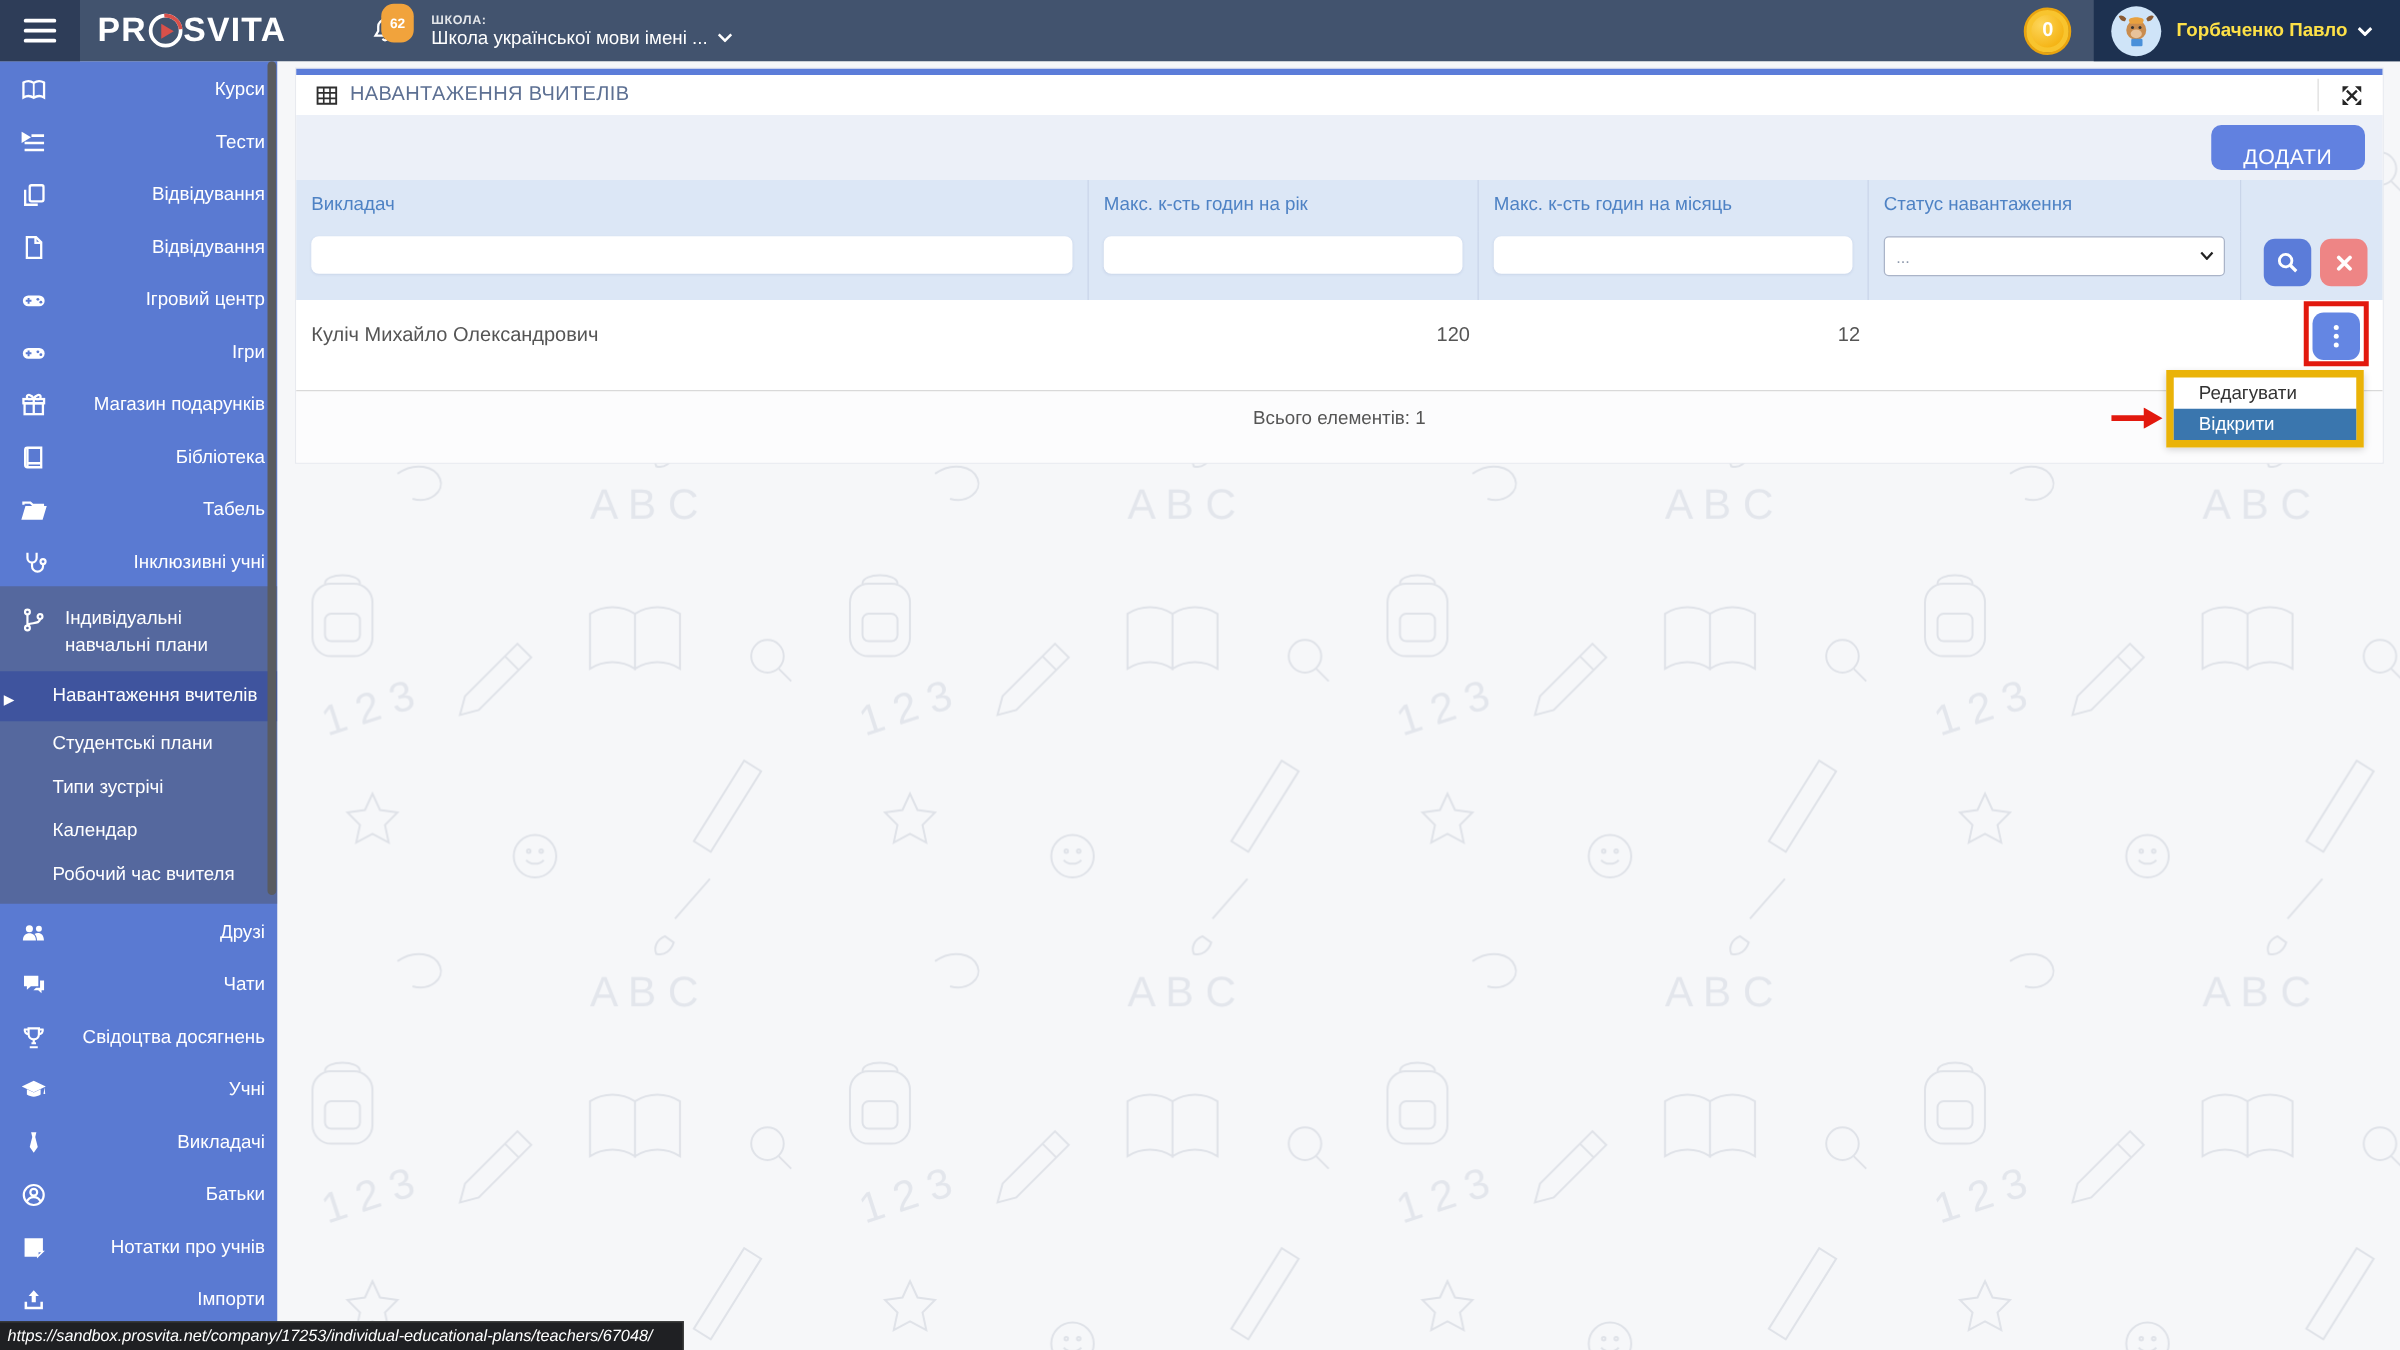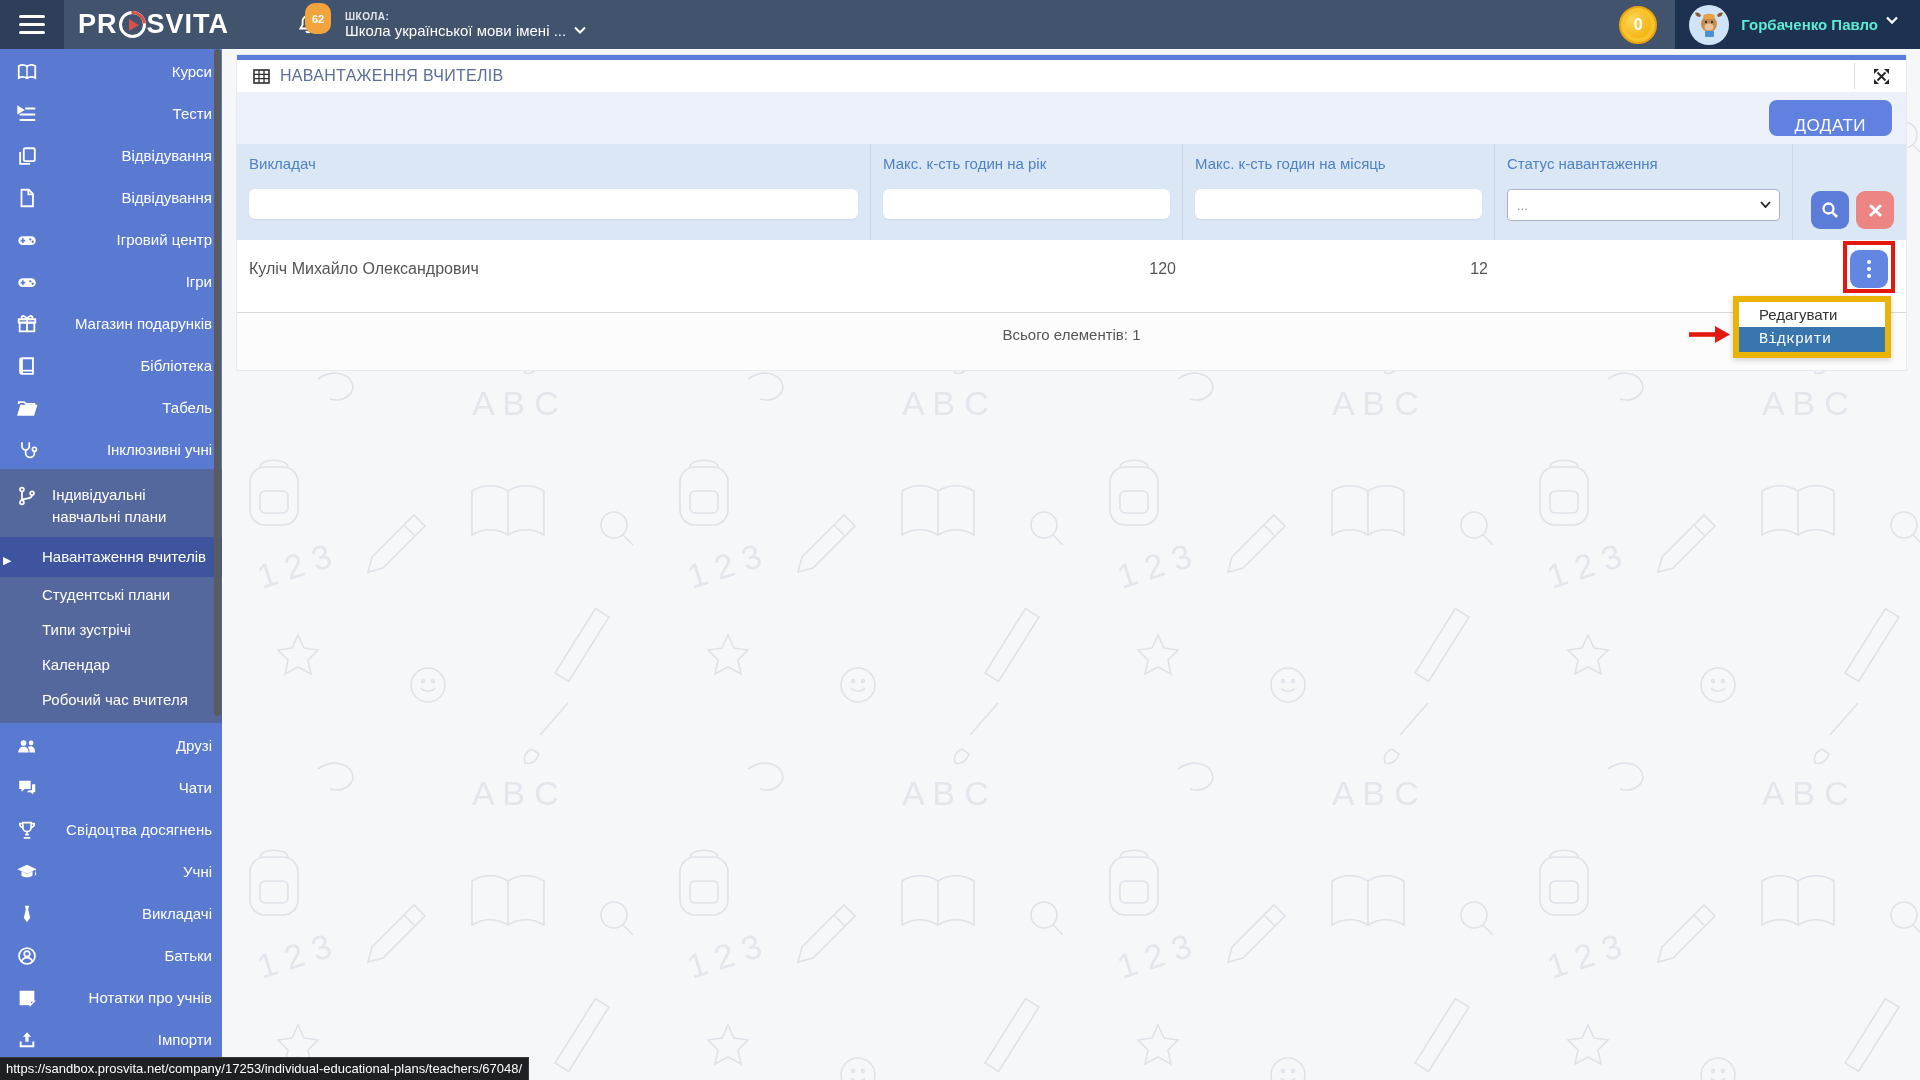--- a/index.html
+++ b/index.html
@@ -19,21 +19,21 @@
   .school { margin-left:24px; display:flex; flex-direction:column; justify-content:center; color:#fff; cursor:pointer; }
   .school .lbl { font-size:10px; font-weight:bold; letter-spacing:.5px; opacity:.85; }
   .school .name { font-size:15px; display:flex; align-items:center; gap:8px; }
   .top-right { margin-left:auto; display:flex; align-items:stretch; }
   .coin { align-self:center; width:38px; height:38px; margin-right:18px; border-radius:50%;
     background:radial-gradient(circle at 35% 35%, #fdd65a, #f5b517 60%, #eda312); border:2px solid #e9a40f;
     color:#fff; font-weight:bold; font-size:16px; display:flex; align-items:center; justify-content:center; cursor:pointer;
     box-shadow:inset 0 0 0 4px #f8c42e; }
   .userbox { background:#1d3150; display:flex; align-items:center; gap:12px; padding:0 22px 0 14px; cursor:pointer; }
   .avatar { width:40px; height:40px; border-radius:50%; background:#cfe4f8; overflow:hidden; display:flex; align-items:center; justify-content:center; }
-  .username { color:#5eead4; font-size:15px; font-weight:bold; display:flex; gap:8px; }
+  .username { color:#fde047; font-size:15px; font-weight:bold; display:flex; align-items:center; gap:8px; }
   .chev { width:12px; height:8px; }
 
   
   .layout { display:flex; height:1031px; }
 
   
   .sidebar { position:relative; width:222px; background:#5a7ad2; flex:none; color:#fff; overflow:hidden; }
   .sb-item { display:flex; align-items:center; gap:8px; height:42px; padding:3px 10px 0 16px; font-size:15px; cursor:pointer;justify-content:space-between; }
   .sb-item svg { flex:none; width:22px; height:22px; }
   .sb-item span.lab { white-space:nowrap; }
@@ -77,25 +77,25 @@
   .cell-actions { position:relative; display:flex; justify-content:flex-end; padding:0 18px 14px 0 !important; }
   .btn-dots { width:38px; height:38px; border:none; border-radius:9px; background:#6486e3; color:#fff; cursor:pointer; display:flex; flex-direction:column; align-items:center; justify-content:center; gap:3px; }
   .btn-dots i { width:4px; height:4px; background:#fff; border-radius:50%; display:block; }
   .anno-rect { position:absolute; right:11px; top:-9px; width:52px; height:52px; border:4px solid #e2190e; pointer-events:none; }
 
   .panel-footer { border-top:1px solid #d9d9d9; background:#fcfcfd; height:58px; padding:13px 12px 0 12px; font-size:15px; color:#555;text-align:center; }
 
   
   .ctx-menu { position:absolute; left:1496px; top:236px; width:158px; background:#fff; border:6px solid #eab308; box-shadow:0 2px 6px rgba(0,0,0,.18); z-index:30; }
   .ctx-item { padding:3px 10px 3px 20px; font-size:15px; color:#333; height:25px; display:flex; align-items:center; cursor:pointer; }
-  .ctx-item.selected { background:#3a76ae; color:#fff;font-family:Liberation Mono, monospace; }
+  .ctx-item.selected { background:#3a76ae; color:#fff; }
   .anno-arrow { position:absolute; left:1452px; top:266px; z-index:31; pointer-events:none; }
 
   
-  .url-tip { position:fixed; left:0; bottom:0; background:#1f2023; color:#fff; font-size:13px; padding:3px 6px 4px 6px; z-index:90; white-space:nowrap; border:1px solid #3a3a3a; border-left:none; border-bottom:none; }
+  .url-tip { position:fixed; left:0; bottom:0; background:#1f2023; color:#fff; font-size:13px; padding:3px 24px 4px 6px; z-index:90; white-space:nowrap; border:1px solid #3a3a3a; border-left:none; border-bottom:none;font-style:italic; }
 </style>
 </head>
 <body>
 
 <svg width="0" height="0" style="position:absolute">
   <defs>
     <g id="ic-book-open-icon">
         <path d="M3 5.5c2.8-1.6 6.2-1.6 9 .3 2.8-1.9 6.2-1.9 9-.3v13c-2.8-1.6-6.2-1.6-9 .3-2.8-1.9-6.2-1.9-9-.3z" fill="none" stroke="#fff" stroke-width="2"></path>
         <path d="M12 6v13" stroke="#fff" stroke-width="1.6"></path>
       </g>

